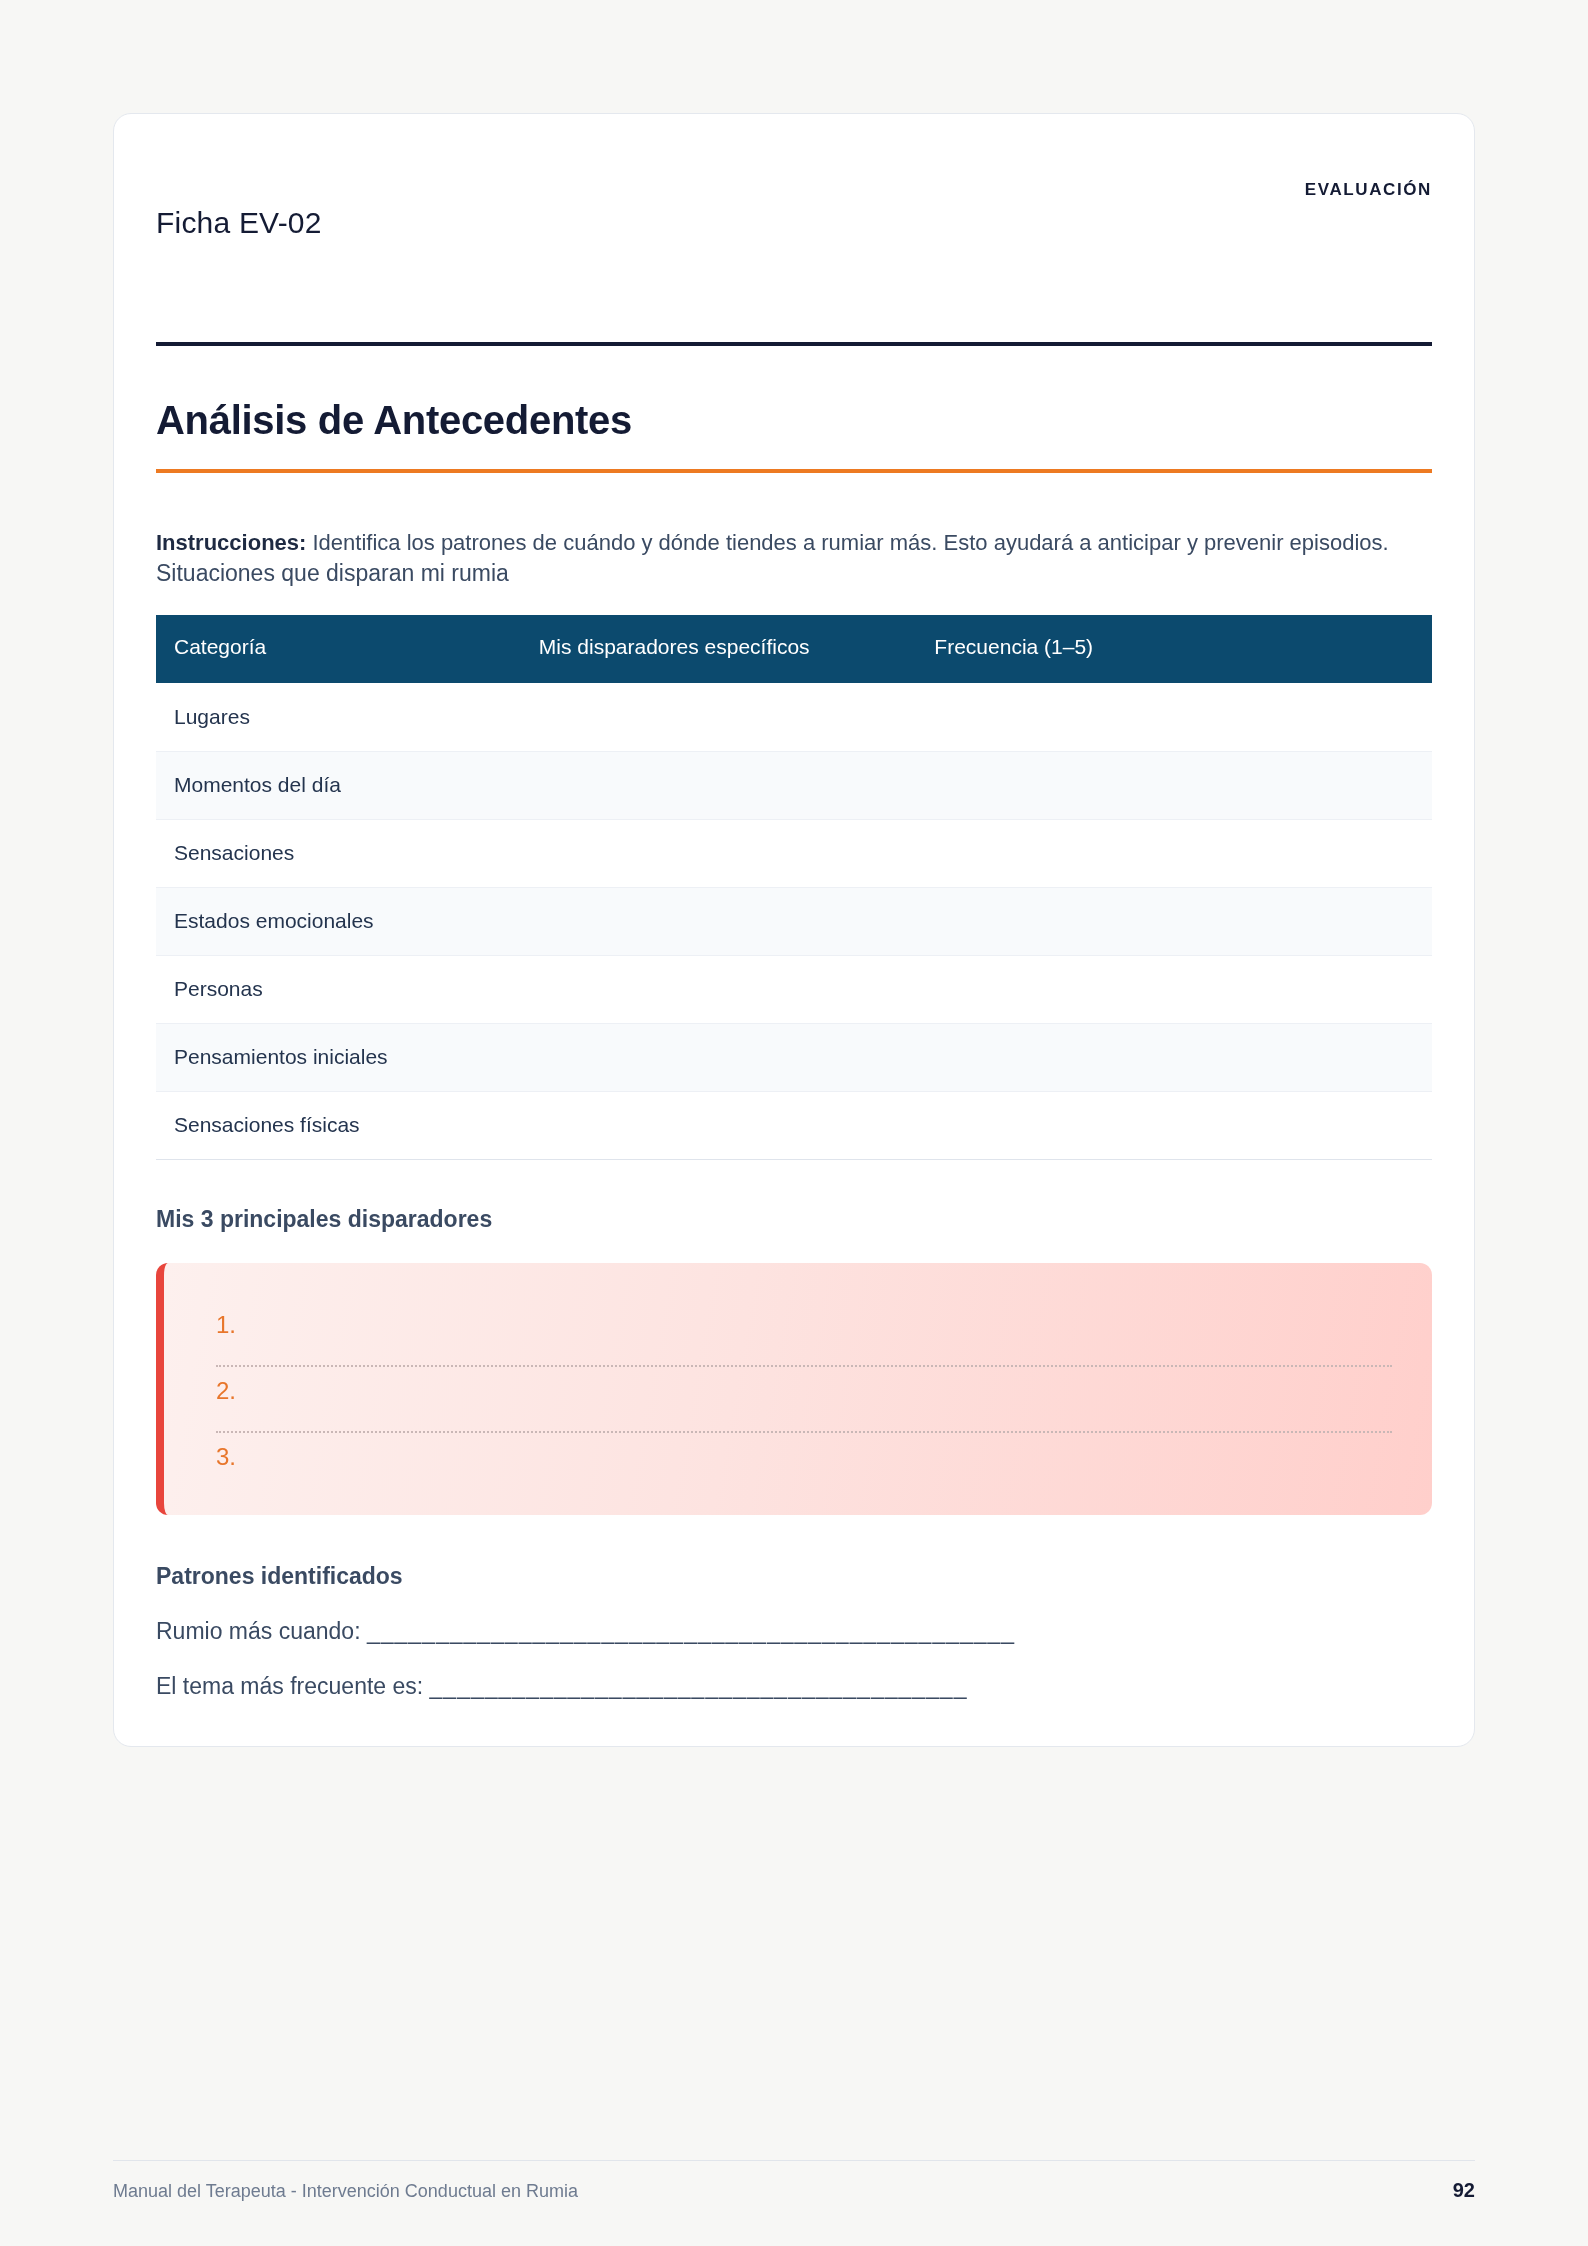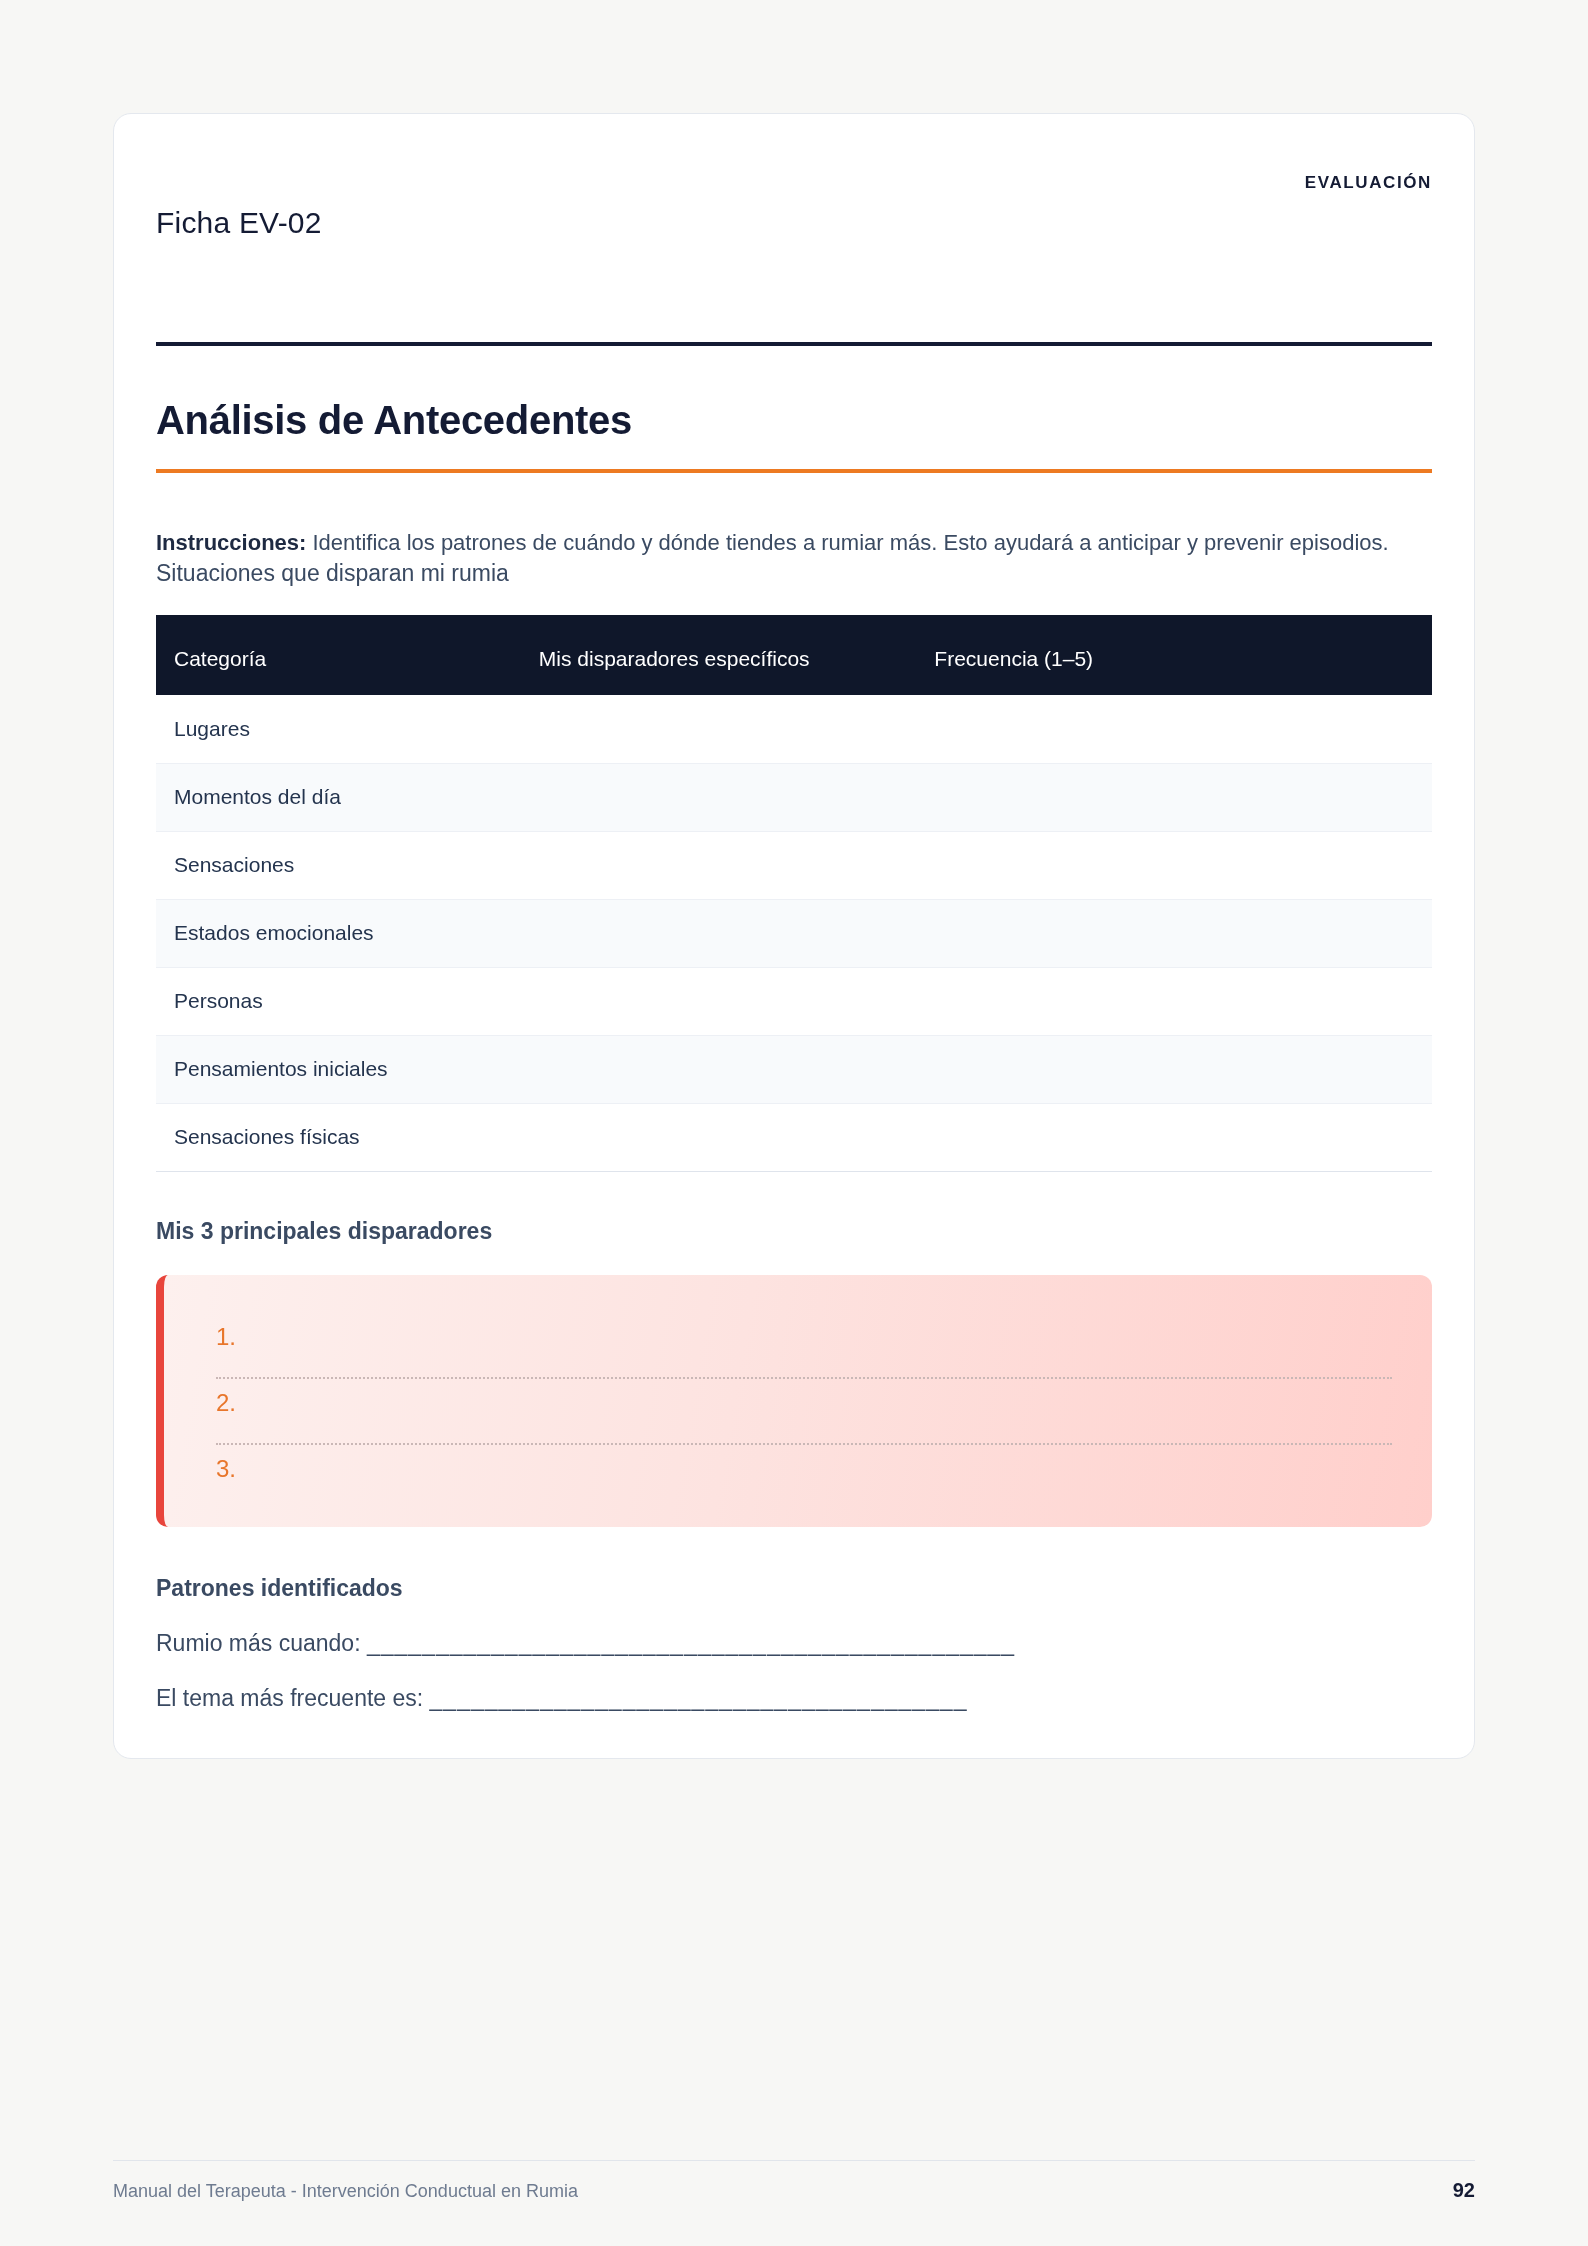--- a/index.html
+++ b/index.html
@@ -32,21 +32,21 @@
   }
 
   
   .card-header {
     position: relative;
     min-height: 78px;
   }
   .eyebrow {
     position: absolute;
     right: 0;
-    top: 7px;
+    top: 14px;
     font-size: 17px;
     font-weight: bold;
     letter-spacing: 1.6px;
     color: #141B34;
     text-align: right;
   }
   .ficha {
     position: absolute;
     left: 0;
     top: 40px;
@@ -95,26 +95,26 @@
   }
 
   
   .table {
     margin-top: 28px;
     width: 100%;
     border-collapse: collapse;
     border-bottom: 1px solid #DFE4EC;
   }
   .table thead th {
-    background: #0f172a;
+    background: #0c4a6e;
     color: #FFFFFF;
     font-size: 21px;
     font-weight: normal;
     text-align: left;
-    padding: 32px 0 24px 0;
+    padding: 20px 0 24px 0;
     vertical-align: middle;
   }
   .table thead th:first-child { padding-left: 18px; }
   .col-cat  { width: 30%; }
   .col-trig { width: 31%; }
   .col-freq { width: 39%; }
 
   .table tbody td {
     font-size: 21px;
     color: #24344E;

